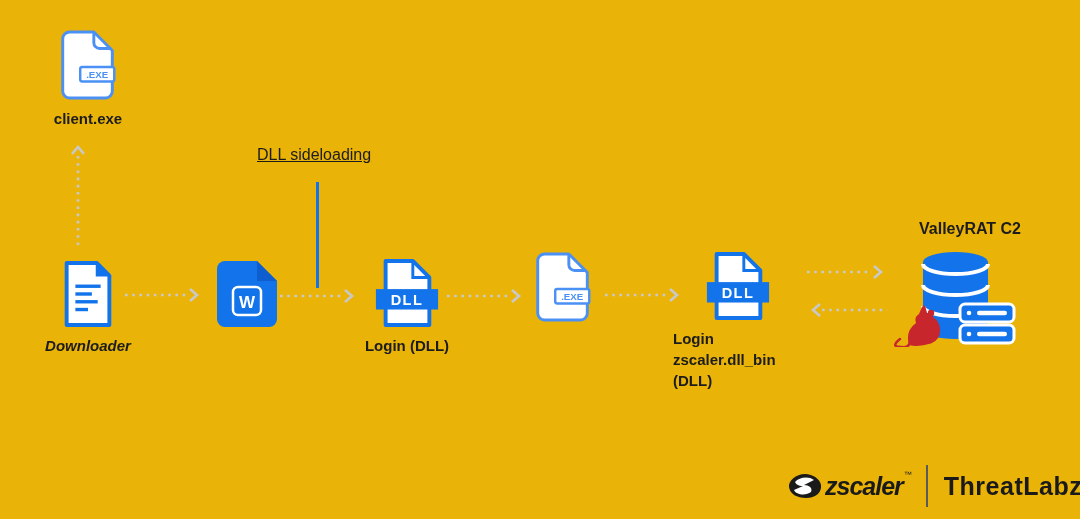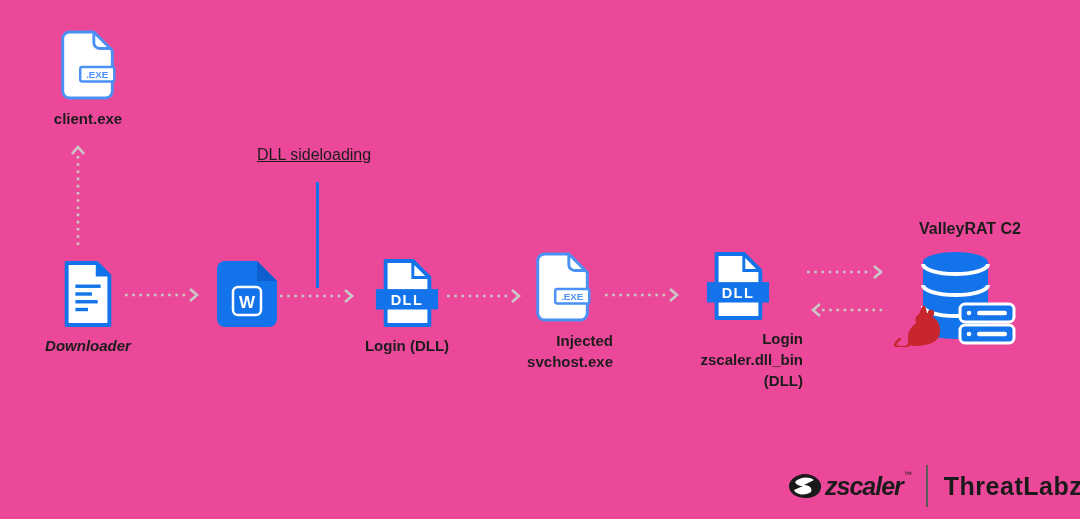--- a/index.html
+++ b/index.html
@@ -1,36 +1,36 @@
 <!DOCTYPE html>
 <html><head>
 <meta charset="utf-8">
 <style>
   html, body { margin: 0; padding: 0; background: #ffffff; }
   .canvas {
     position: relative;
     width: 1080px;
     height: 519px;
-    background: #ec4899;
+    background: #eab308;
     overflow: hidden;
     font-family: "Liberation Sans", sans-serif;
     color: #1c1c1c;
   }
   .node {
     position: absolute;
     display: flex;
     flex-direction: column;
     align-items: center;
   }
   .node .label {
     margin-top: 8px;
     font-size: 15px;
     font-weight: bold;
     line-height: 21px;
-    text-align: right;
+    text-align: left;
     color: #1c1c1c;
   }
   .annotation-text {
     position: absolute;
     left: 257px;
     top: 146px;
     font-size: 16px;
     font-weight: 400;
     color: #1c1c1c;
     text-decoration: underline;
@@ -152,21 +152,20 @@
     <polyline points="66,2 73,8 66,14" fill="none" stroke="#c9c9c9" stroke-width="2.6"></polyline>
   </svg>
 
   <div class="node" style="left:513px; top:252px; width:100px;">
     <svg width="58" height="70" viewBox="0 0 58 72">
       <path d="M10 2 H35 L54 21 V63 A7 7 0 0 1 47 70 H10 A7 7 0 0 1 3 63 V9 A7 7 0 0 1 10 2 Z" fill="#ffffff" stroke="#4a90f5" stroke-width="3" stroke-linejoin="round"></path>
       <path d="M35 3 V13 A6 6 0 0 0 41 19 H53" fill="none" stroke="#4a90f5" stroke-width="3"></path>
       <rect x="21" y="38" width="35" height="15" rx="2" fill="#ffffff" stroke="#4a90f5" stroke-width="2.5"></rect>
       <text x="38.5" y="49.5" text-anchor="middle" font-size="10" font-weight="bold" fill="#4a90f5">.EXE</text>
     </svg>
-    <div class="label">Injected svchost.exe</div>
   </div>
 
   <svg class="arrow" style="left:604px; top:287px;" width="80" height="16">
     <line x1="1" y1="8" x2="64" y2="8" stroke="#c9c9c9" stroke-width="2.6" stroke-dasharray="2.6 4.6"></line>
     <polyline points="66,2 73,8 66,14" fill="none" stroke="#c9c9c9" stroke-width="2.6"></polyline>
   </svg>
 
   <div class="node" style="left:673px; top:252px; width:130px;">
     <svg width="66" height="68" viewBox="0 0 66 70">
       <path d="M11 2 H39 L56 19 V68 H11 Z" fill="#ffffff" stroke="#1273eb" stroke-width="4" stroke-linejoin="round"></path>

